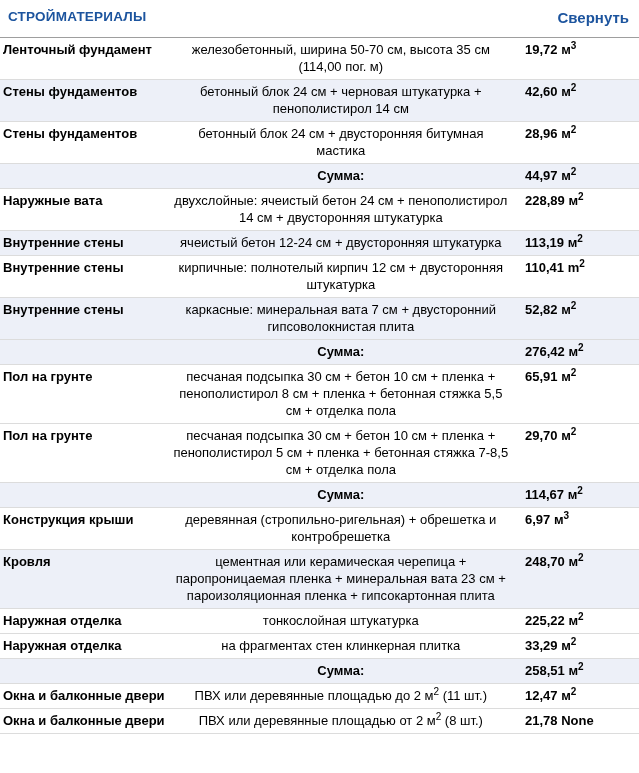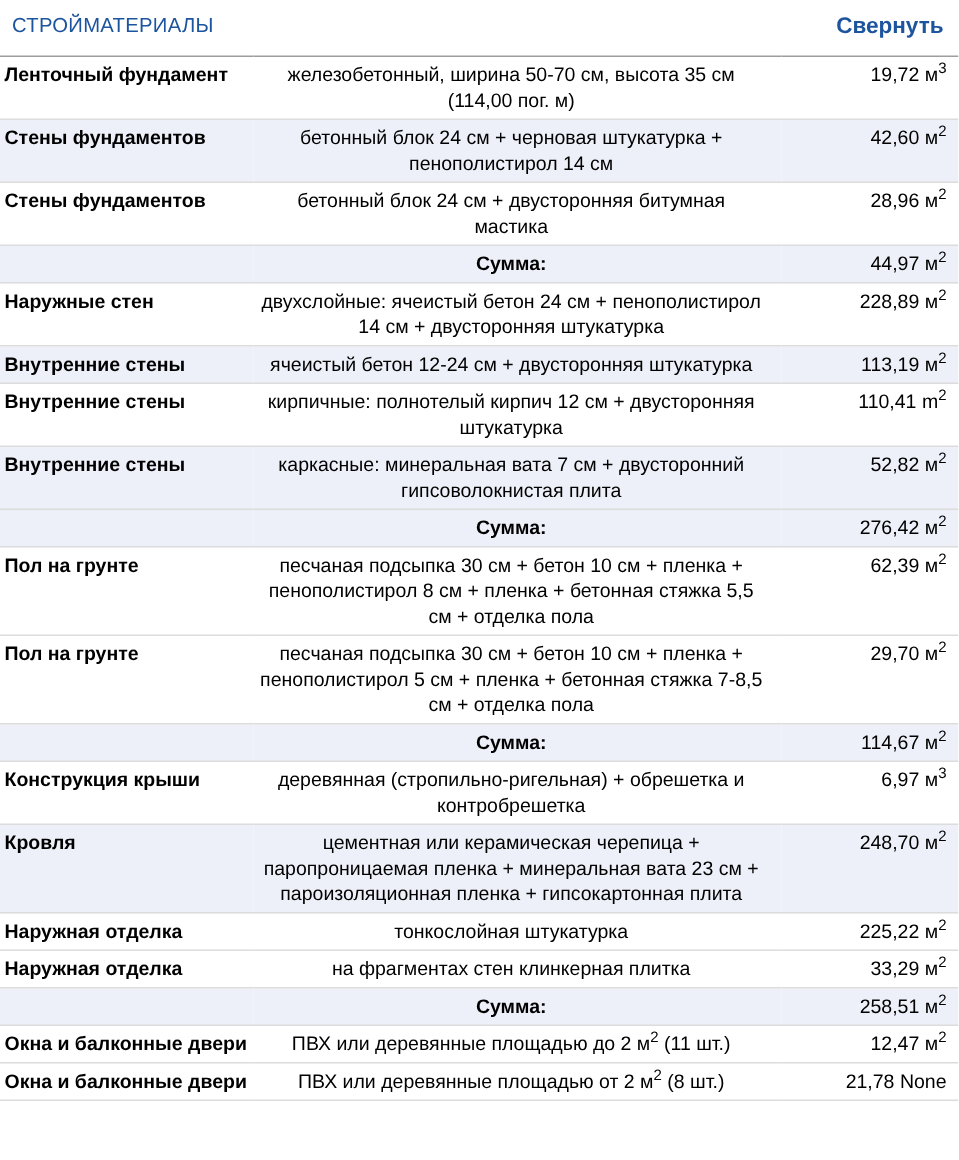--- a/index.html
+++ b/index.html
@@ -11,21 +11,21 @@
     -webkit-font-smoothing:antialiased;
   }
   .page-header{
     display:flex;
     justify-content:space-between;
     align-items:flex-start;
     padding:9px 10px 11px 8px;
   }
   .page-title{
     color:#1c549e;
-    font-weight:normal;
+    font-weight:bold;
     font-size:13.5px;
     letter-spacing:.2px;
   }
   .collapse-link{
     color:#1c549e;
     font-weight:bold;
     font-size:15px;
     cursor:pointer;
     text-decoration:none;
   }
@@ -56,22 +56,22 @@
   td.desc{
     padding-right:12px;
     text-align:center;
   }
   td.desc.sum{
     font-weight:bold;
     margin-left:36px;
   }
   td.value{
     width:106px;
-    text-align:right;
-    font-weight:normal;
+    text-align:left;
+    font-weight:bold;
     padding-right:8px;
     white-space:nowrap;
   }
   sup{
     font-size:10px;
     line-height:0;
   }
 </style>
 </head>
 <body>
@@ -97,21 +97,21 @@
         <td class="label">Стены фундаментов</td>
         <td class="desc"><span>бетонный блок 24 см + двусторонняя битумная мастика</span></td>
         <td class="value"><span>28,96</span> <span>м</span><sup>2</sup></td>
       </tr>
       <tr class="shade">
         <td class="label"></td>
         <td class="desc sum"><span>Сумма:</span></td>
         <td class="value"><span>44,97</span> <span>м</span><sup>2</sup></td>
       </tr>
       <tr>
-        <td class="label">Наружные стен</td>
+        <td class="label">Наружные вата</td>
         <td class="desc"><span>двухслойные: ячеистый бетон 24 см + пенополистирол 14 см + двусторонняя штукатурка</span></td>
         <td class="value"><span>228,89</span> <span>м</span><sup>2</sup></td>
       </tr>
       <tr class="shade">
         <td class="label">Внутренние стены</td>
         <td class="desc"><span>ячеистый бетон 12-24 см + двусторонняя штукатурка</span></td>
         <td class="value"><span>113,19</span> <span>м</span><sup>2</sup></td>
       </tr>
       <tr>
         <td class="label">Внутренние стены</td>
@@ -124,21 +124,21 @@
         <td class="value"><span>52,82</span> <span>м</span><sup>2</sup></td>
       </tr>
       <tr class="shade">
         <td class="label"></td>
         <td class="desc sum"><span>Сумма:</span></td>
         <td class="value"><span>276,42</span> <span>м</span><sup>2</sup></td>
       </tr>
       <tr>
         <td class="label">Пол на грунте</td>
         <td class="desc"><span>песчаная подсыпка 30 см + бетон 10 см + пленка + пенополистирол 8 см + пленка + бетонная стяжка 5,5 см + отделка пола</span></td>
-        <td class="value"><span>62,39</span> <span>м</span><sup>2</sup></td>
+        <td class="value"><span>65,91</span> <span>м</span><sup>2</sup></td>
       </tr>
       <tr>
         <td class="label">Пол на грунте</td>
         <td class="desc"><span>песчаная подсыпка 30 см + бетон 10 см + пленка + пенополистирол 5 см + пленка + бетонная стяжка 7-8,5 см + отделка пола</span></td>
         <td class="value"><span>29,70</span> <span>м</span><sup>2</sup></td>
       </tr>
       <tr class="shade">
         <td class="label"></td>
         <td class="desc sum"><span>Сумма:</span></td>
         <td class="value"><span>114,67</span> <span>м</span><sup>2</sup></td>

